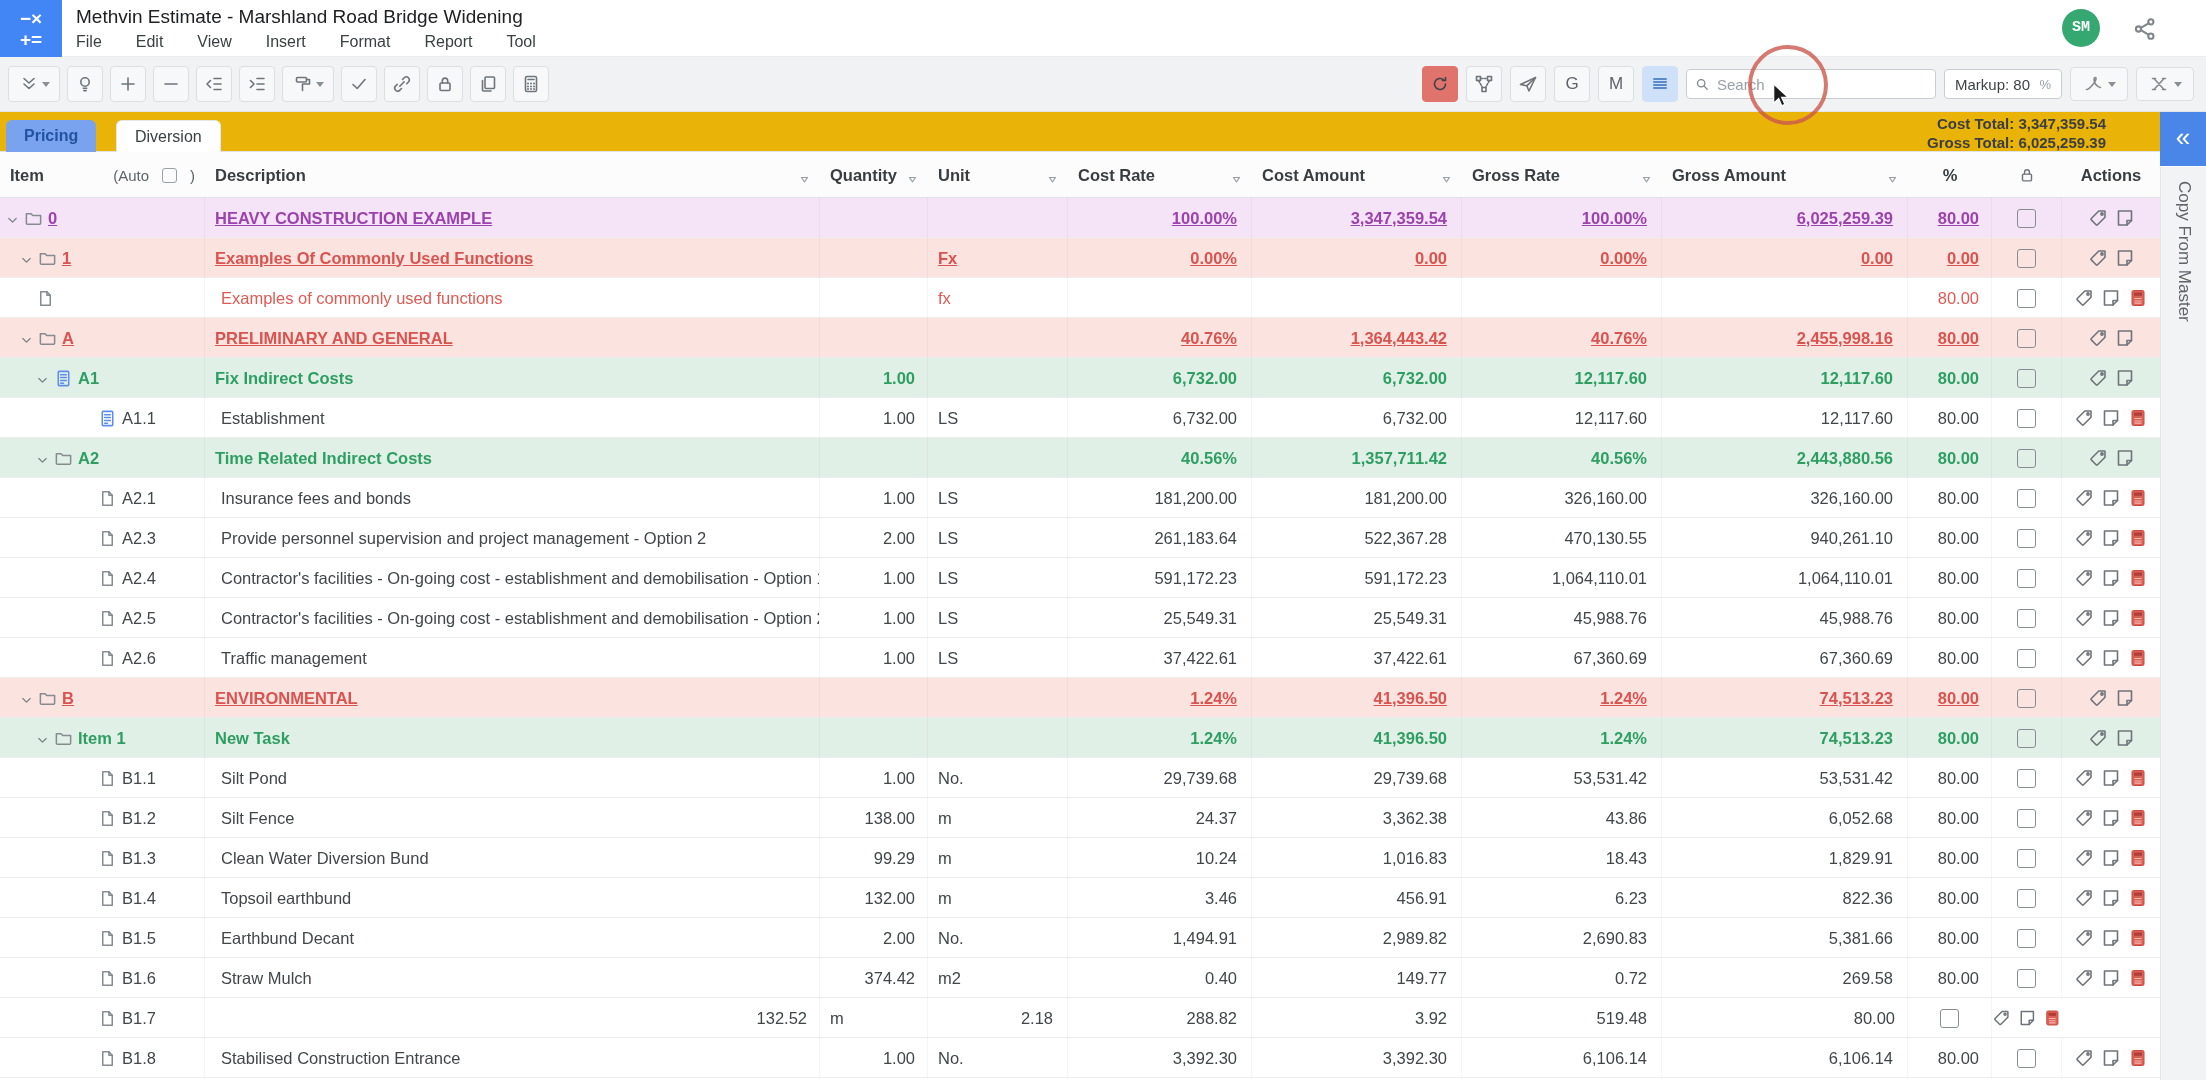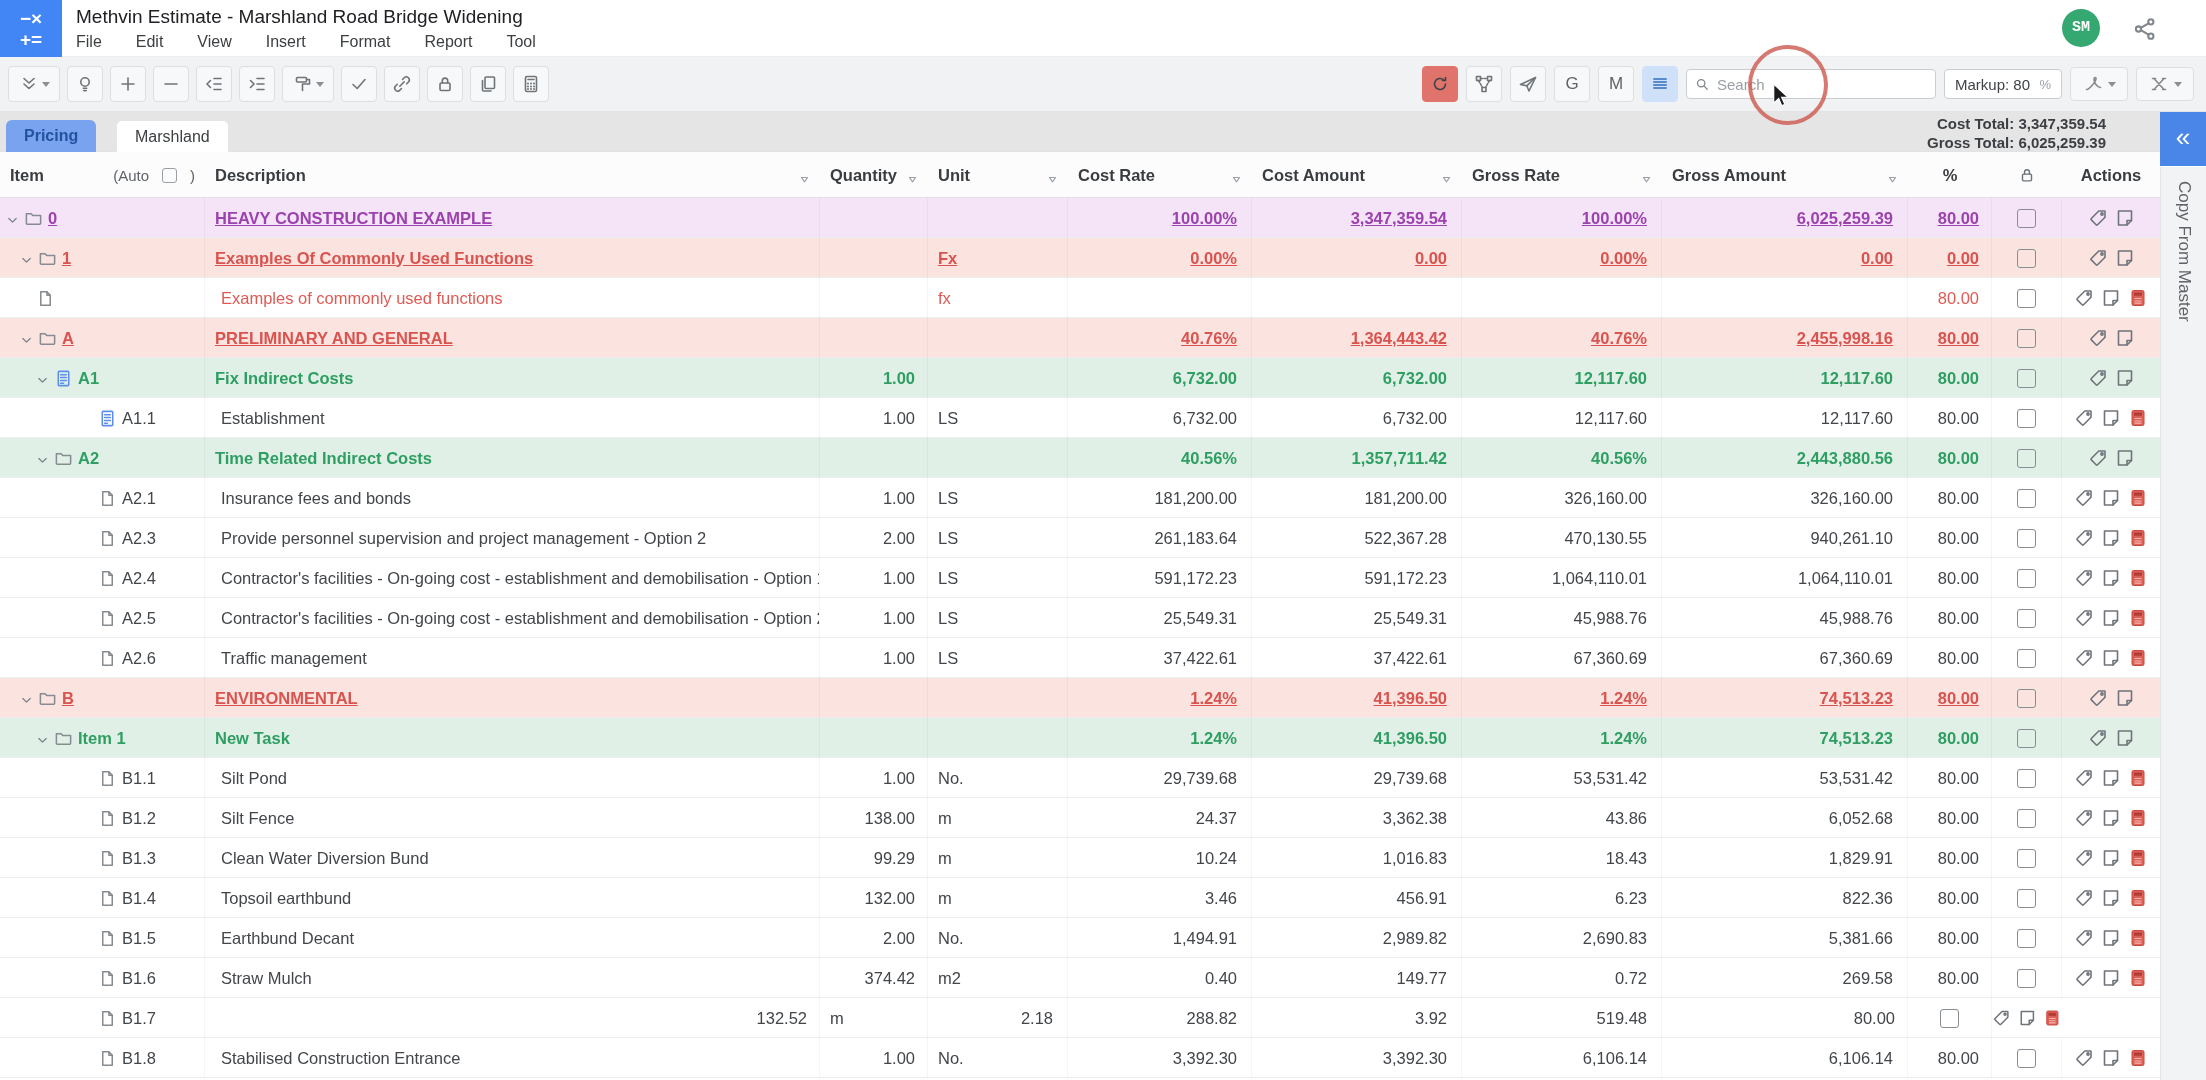--- a/index.html
+++ b/index.html
@@ -44,21 +44,21 @@
   .expbtn { width:58px; height:34px; background:#f7f8f9; border:1px solid #dcdfe2; border-radius:4px;
     display:flex; align-items:center; justify-content:center; gap:5px; color:#85898d; }
   .expbtn .ic { width:20px; height:20px; }
 
   
   .click-ring { position:absolute; left:1748px; top:-12px; width:80px; height:80px; border-radius:50%;
     border:4px solid #cc584d; opacity:.8; z-index:60; pointer-events:none; }
   .cursor { position:absolute; left:1770px; top:26px; width:24px; height:26px; z-index:61; pointer-events:none; }
 
   
-  .tabstrip { position:absolute; top:112px; left:0; width:2160px; height:40px; background:#e5e5e5;
+  .tabstrip { position:absolute; top:112px; left:0; width:2160px; height:40px; background:#eab308;
     border-bottom:1px solid #e0e2e4; }
   .tab { position:absolute; top:8px; height:32px; border-radius:6px 6px 0 0; font-size:16px;
     padding:0 18px; line-height:32px; cursor:pointer; }
   .tab.active { left:6px; background:#79a2ef; color:#23539f; font-weight:bold; }
   .tab.idle { left:116px; background:#fff; color:#3c4043; border:1px solid #e3e5e7; border-bottom:none; }
   .totals { position:absolute; right:54px; top:2px; text-align:right; font-size:15px; font-weight:bold;
     color:#3b3e42; line-height:19px; }
 
   
   .collapse-btn { position:absolute; right:0; top:112px; width:46px; height:54px; background:#4a86e8;
@@ -256,21 +256,21 @@
       </div>
   </div>
   <div class="click-ring"></div>
   <div class="cursor"><svg viewBox="0 0 20 22" width="100%" height="100%">
         <polygon points="3,1 3,17 7.2,13.2 9.8,19.2 12.4,18 9.7,12.2 15.2,12.2" fill="#1b1b1b" stroke="#fff" stroke-width="1"></polygon>
       </svg></div>
 </div>
 
 <div class="tabstrip">
   <div class="tab active">Pricing</div>
-  <div class="tab idle">Marshland</div>
+  <div class="tab idle">Diversion</div>
   <div class="totals">
     <div>Cost Total: 3,347,359.54</div>
     <div>Gross Total: 6,025,259.39</div>
   </div>
 </div>
 
 <div class="collapse-btn">«</div>
 <div class="rightbar">
   <span class="vlabel">Copy From Master</span>
 </div>

